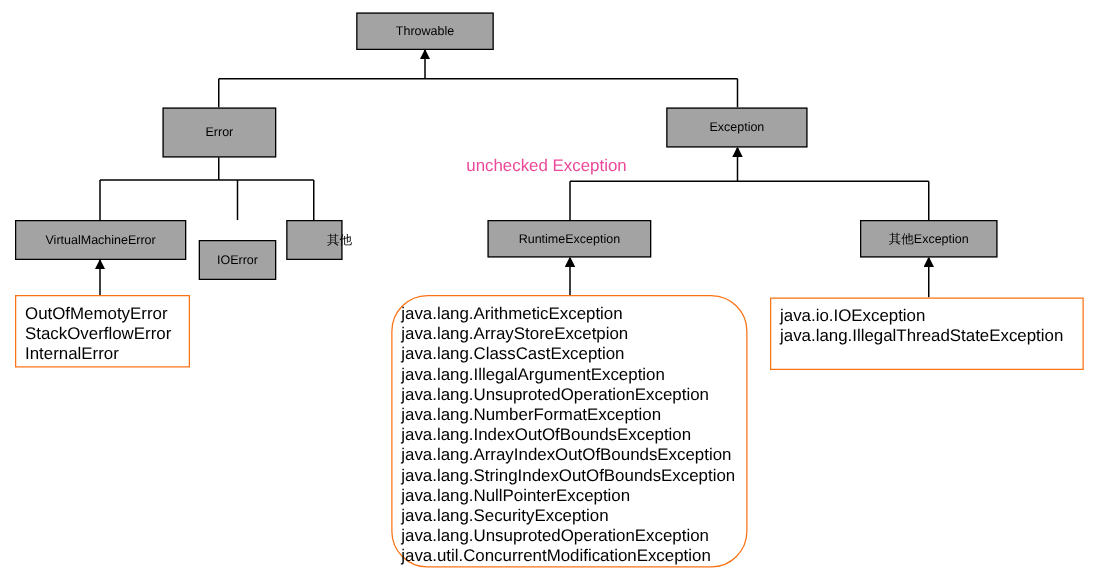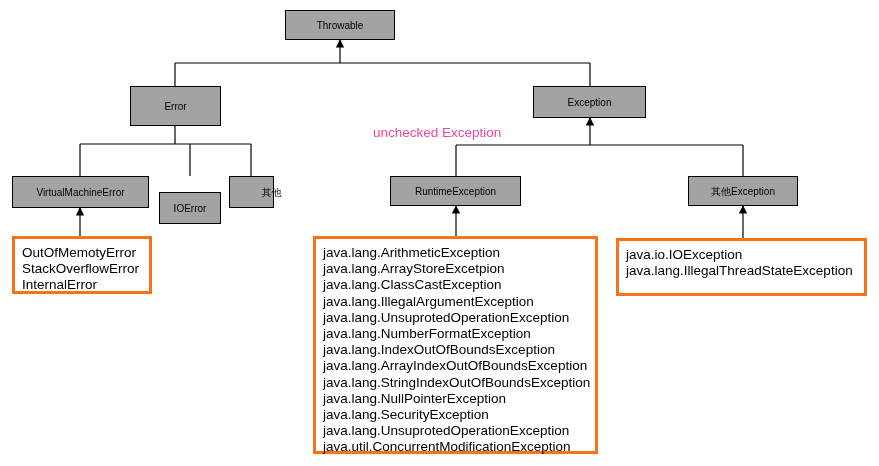--- a/index.html
+++ b/index.html
@@ -36,21 +36,21 @@
     align-items: center;
     justify-content: center;
     font-size: 10px;
     line-height: 1.1;
     color: #000000;
     white-space: nowrap;
   }
   .listbox {
     position: absolute;
     box-sizing: border-box;
-    border: 3px solid #f97316;
+    border: 1px solid #f97316;
     background: #ffffff;
     padding: 6px 6px 6px 7px;
     font-size: 13.5px;
     line-height: 16.2px;
     color: #000000;
     white-space: nowrap;
   }
   .listbox .row {
     display: block;
   }
@@ -129,21 +129,21 @@
   <div class="node" style="left:688px; top:176px; width:110px; height:30px;">
     <span>其他Exception</span>
   </div>
 
   <div class="listbox" style="left:12px; top:236px; width:140px; height:58px;">
     <span class="row">OutOfMemotyError</span>
     <span class="row">StackOverflowError</span>
     <span class="row">InternalError</span>
   </div>
 
-  <div class="listbox" style="left:313px; top:236px; width:285px; height:218px;">
+  <div class="listbox" style="left:313px; top:236px; width:285px; height:218px;border-radius:29px;">
     <span class="row">java.lang.ArithmeticException</span>
     <span class="row">java.lang.ArrayStoreExcetpion</span>
     <span class="row">java.lang.ClassCastException</span>
     <span class="row">java.lang.IllegalArgumentException</span>
     <span class="row">java.lang.UnsuprotedOperationException</span>
     <span class="row">java.lang.NumberFormatException</span>
     <span class="row">java.lang.IndexOutOfBoundsException</span>
     <span class="row">java.lang.ArrayIndexOutOfBoundsException</span>
     <span class="row">java.lang.StringIndexOutOfBoundsException</span>
     <span class="row">java.lang.NullPointerException</span>

